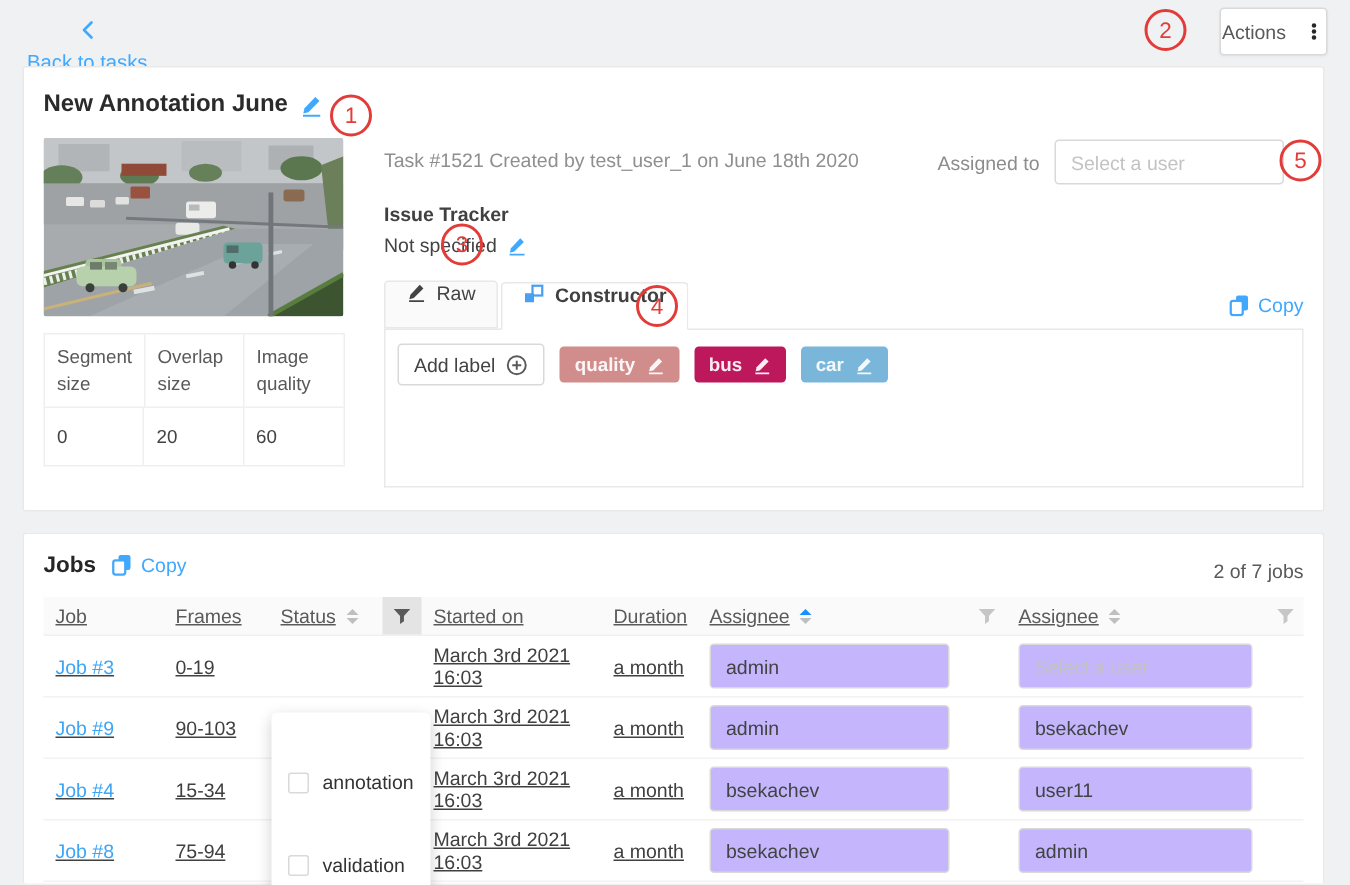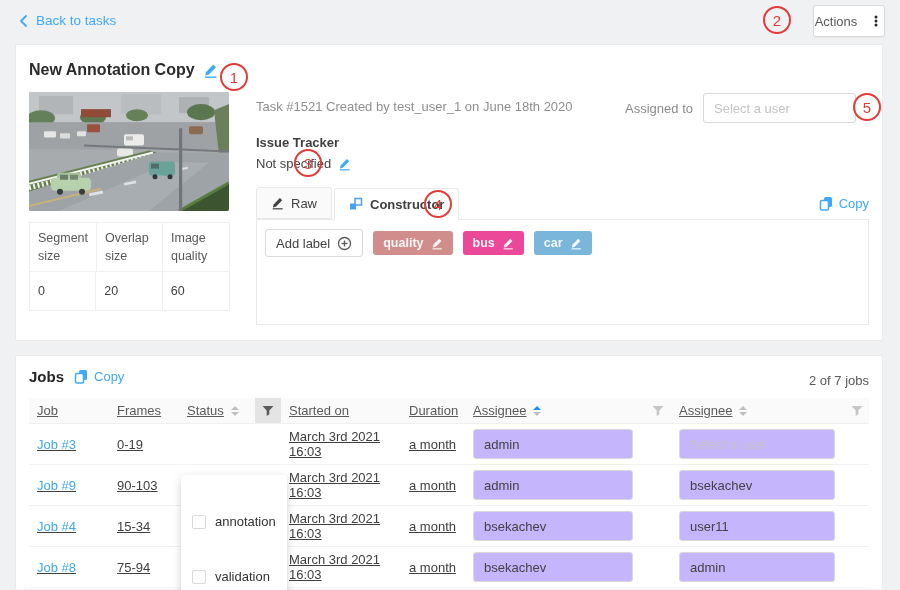--- a/index.html
+++ b/index.html
@@ -7,21 +7,21 @@
   body {
     position:relative; overflow:hidden;
     background:#f0f1f2;
     font-family:"Liberation Sans", sans-serif;
     font-size:13px; color:#434343;
   }
   .link { color:#40a9ff; cursor:pointer; text-decoration:none; }
   .card { position:absolute; background:#fff; border:1px solid #e9e9e9; border-radius:2px; }
 
   
-  .back-link { position:absolute; left:18px; top:13px; display:flex; align-items:center; gap:7px; font-size:13.5px; }
+  .back-link { position:absolute; left:18px; top:13px; display:flex; align-items:center; gap:7px; font-size:13.5px;flex-direction:column; }
   .actions-btn {
     position:absolute; right:15px; top:5px; height:32px; width:72px;
     background:#fff; border:1px solid #d9d9d9; border-radius:3px;
     display:flex; align-items:center; justify-content:center; gap:12px;
     font-size:13px; color:#595959; cursor:pointer; box-shadow:0 1px 2px rgba(0,0,0,0.04);
   }
 
   
   #task-card { left:15px; top:44px; width:868px; height:297px; }
   .task-title-row { position:absolute; left:13px; top:16px; display:flex; align-items:center; gap:8px; }
@@ -36,21 +36,21 @@
 
   .task-meta { position:absolute; left:240px; top:54px; color:#8f8f8f; font-size:13px; }
   .assigned-row { position:absolute; top:48px; right:26px; display:flex; align-items:center; gap:10px; }
   .assigned-label { color:#8c8c8c; font-size:13px; }
   .user-input { width:153px; height:30px; border:1px solid #d9d9d9; border-radius:3px; padding:0 10px; font-size:13px; color:#434343; font-family:"Liberation Sans", sans-serif; outline:none; background:#fff; }
   input::placeholder { color:#c3c3c3; }
   .it-label { position:absolute; left:240px; top:90px; font-weight:bold; font-size:13px; color:#404040; }
   .it-value-row { position:absolute; left:240px; top:111px; display:flex; align-items:center; gap:7px; font-size:13px; }
 
   .tabbar { position:absolute; left:240px; top:142px; right:13px; height:33px; display:flex; align-items:flex-end; border-bottom:1px solid #e8e8e8; }
-  .tab { height:32px; display:flex; align-items:center; gap:7px; padding:0 14px; font-size:13px; border:1px solid #e8e8e8; border-radius:3px 3px 0 0; cursor:pointer; }
+  .tab { height:32px; display:flex; gap:7px; padding:0 14px; font-size:13px; border:1px solid #e8e8e8; border-radius:3px 3px 0 0; cursor:pointer; }
   .tab-raw { background:#fafafa; color:#434343; margin-right:2px; }
   .tab-active { background:#fff; border-bottom:1px solid #fff; margin-bottom:-1px; font-weight:bold; color:#404040; }
   .tab-copy { margin-left:auto; display:flex; align-items:center; gap:6px; font-size:13px; align-self:center; }
   .constructor-panel { position:absolute; left:240px; top:175px; right:13px; height:105px; border:1px solid #e9e9e9; border-top:none; padding:9px 8px; }
   .labels-row { display:flex; align-items:center; gap:10px; }
   .add-label-btn { height:28px; padding:0 10px; border:1px solid #d9d9d9; border-radius:3px; background:#fff; display:flex; align-items:center; gap:7px; font-size:13px; color:#434343; cursor:pointer; }
   .label-tag { height:24px; padding:0 10px; border-radius:3px; display:flex; align-items:center; gap:7px; color:rgba(255,255,255,0.92); font-size:12.5px; font-weight:bold; cursor:pointer; }
 
   
   #jobs-card { left:15px; top:355px; width:868px; height:234px; border-bottom:none; }
@@ -121,21 +121,21 @@
         <circle cx="7" cy="3" r="1.5" fill="#262626"></circle>
         <circle cx="7" cy="7" r="1.5" fill="#262626"></circle>
         <circle cx="7" cy="11" r="1.5" fill="#262626"></circle>
       </svg>
   </span>
 </div>
 
 <div class="card" id="task-card">
 
   <div class="task-title-row">
-    <span class="task-title">New Annotation Copy</span>
+    <span class="task-title">New Annotation June</span>
     <span>
       <svg width="15" height="15" viewBox="0 0 15 15">
           <polygon points="10.2,1.6 13,4.4 5.6,11.8 2.2,12.6 3,9.2" fill="#40a9ff"></polygon>
           <line x1="2" y1="14.2" x2="13.5" y2="14.2" stroke="#40a9ff" stroke-width="1.4"></line>
         </svg>
     </span>
   </div>
 
   <div class="thumb">
     <svg width="200" height="119" viewBox="0 0 200 118" preserveAspectRatio="none">
@@ -266,21 +266,21 @@
 
     <span class="label-tag" style="background: rgb(209, 140, 140);">
           <span>quality</span>
           <span>
             <svg width="12" height="13" viewBox="0 0 15 15">
               <polygon points="10.2,1.6 13,4.4 5.6,11.8 2.2,12.6 3,9.2" fill="rgba(255,255,255,0.92)"></polygon>
               <line x1="2" y1="14.2" x2="13.5" y2="14.2" stroke="rgba(255,255,255,0.92)" stroke-width="1.4"></line>
             </svg>
           </span>
         </span>
-        <span class="label-tag" style="background: #ec4899;">
+        <span class="label-tag" style="background: #be185d;">
           <span>bus</span>
           <span>
             <svg width="12" height="13" viewBox="0 0 15 15">
               <polygon points="10.2,1.6 13,4.4 5.6,11.8 2.2,12.6 3,9.2" fill="rgba(255,255,255,0.92)"></polygon>
               <line x1="2" y1="14.2" x2="13.5" y2="14.2" stroke="rgba(255,255,255,0.92)" stroke-width="1.4"></line>
             </svg>
           </span>
         </span>
         <span class="label-tag" style="background: rgb(121, 182, 218);">
           <span>car</span>

